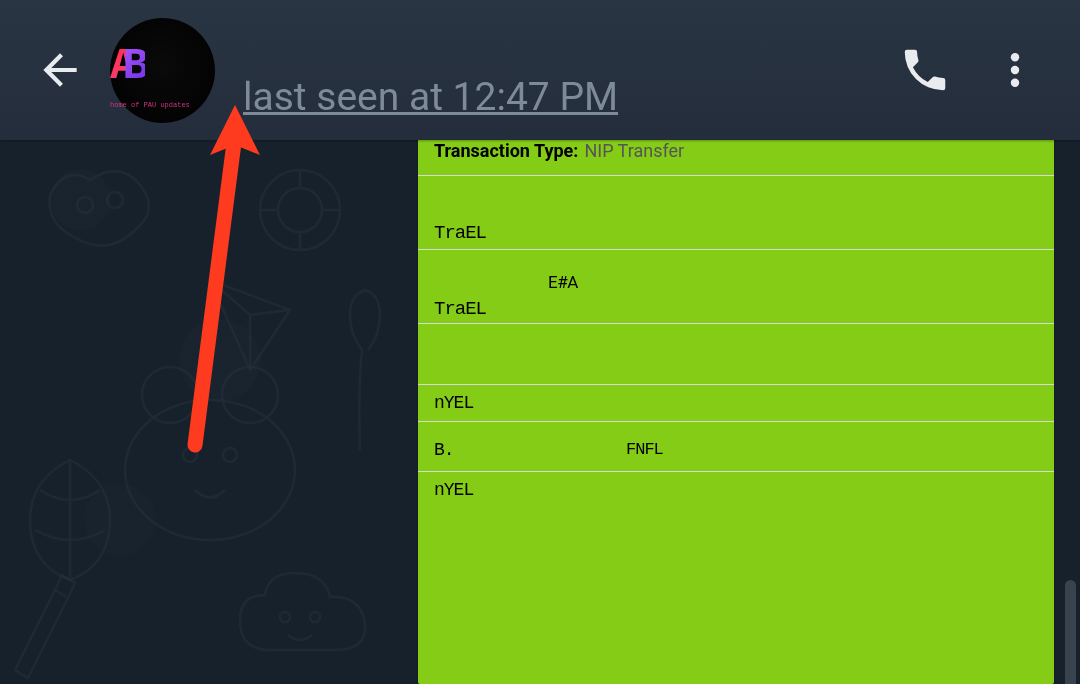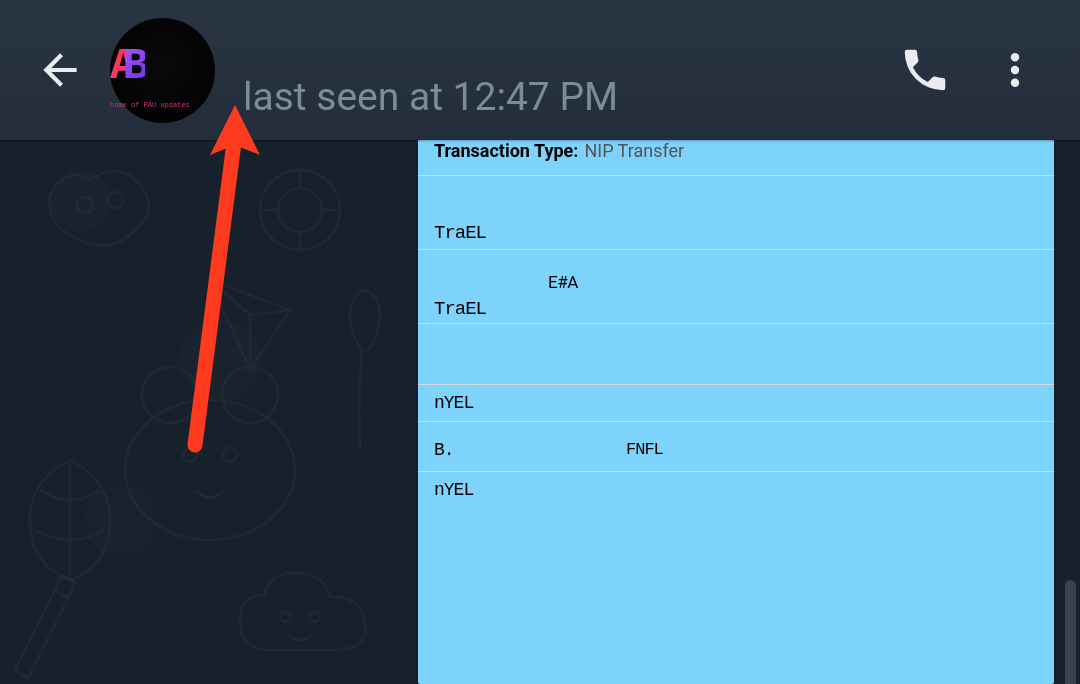--- a/index.html
+++ b/index.html
@@ -41,30 +41,30 @@
     -webkit-background-clip: text; background-clip:text; color:transparent;
   }
   .avatar-b {
     background: linear-gradient(140deg, #a855f7 10%, #7c3aed 70%);
     -webkit-background-clip: text; background-clip:text; color:transparent;
     margin-left:-10px;
   }
   .avatar-sub { position:absolute; bottom:14px; font-size:7px; color:#d63384; letter-spacing:0;}
   .title-block { margin-left:28px; flex:1; }
   .contact-name { color:#d0d6dd; font-size:44px; font-weight:500; filter: blur(4px); opacity:0.6; letter-spacing:4px;}
-  .last-seen { color:#7d8b99; font-size:39px; font-weight:400; margin-top:2px;}
+  .last-seen { color:#7d8b99; font-size:39px; font-weight:400; margin-top:2px;text-decoration:underline;}
   .call-btn, .more-btn { width:70px; height:70px; display:flex; align-items:center; justify-content:center; cursor:pointer; margin-left:20px;}
 
   
   .chat-body { position:absolute; top:140px; left:0; right:0; bottom:0; overflow:hidden;}
   .message-image {
     position:absolute;
     left: 418px; top: -2px;
     width: 636px; height: 546px;
-    background:#7dd3fc;
+    background:#84cc16;
     border-radius: 2px;
     box-shadow: 0 1px 2px rgba(0,0,0,0.2);
     padding: 0;
   }
   .receipt-row { border-bottom:1px solid #d8d8d8; padding:8px 16px; font-size:18px; color:#000; display:flex; gap:30px; min-height:38px; align-items:flex-start;}
   .receipt-row.first { padding-top:2px;}
   .receipt-row strong { font-weight:700; }
   .receipt-row .val { color:#555; margin-left:6px;}
   .blurry { filter: blur(0.7px) contrast(1.6); font-family: Liberation Mono, monospace; font-size:19px; letter-spacing:-1px;}
   .blurry2 { filter: blur(0.5px); font-size:17px; letter-spacing:-0.5px;}

